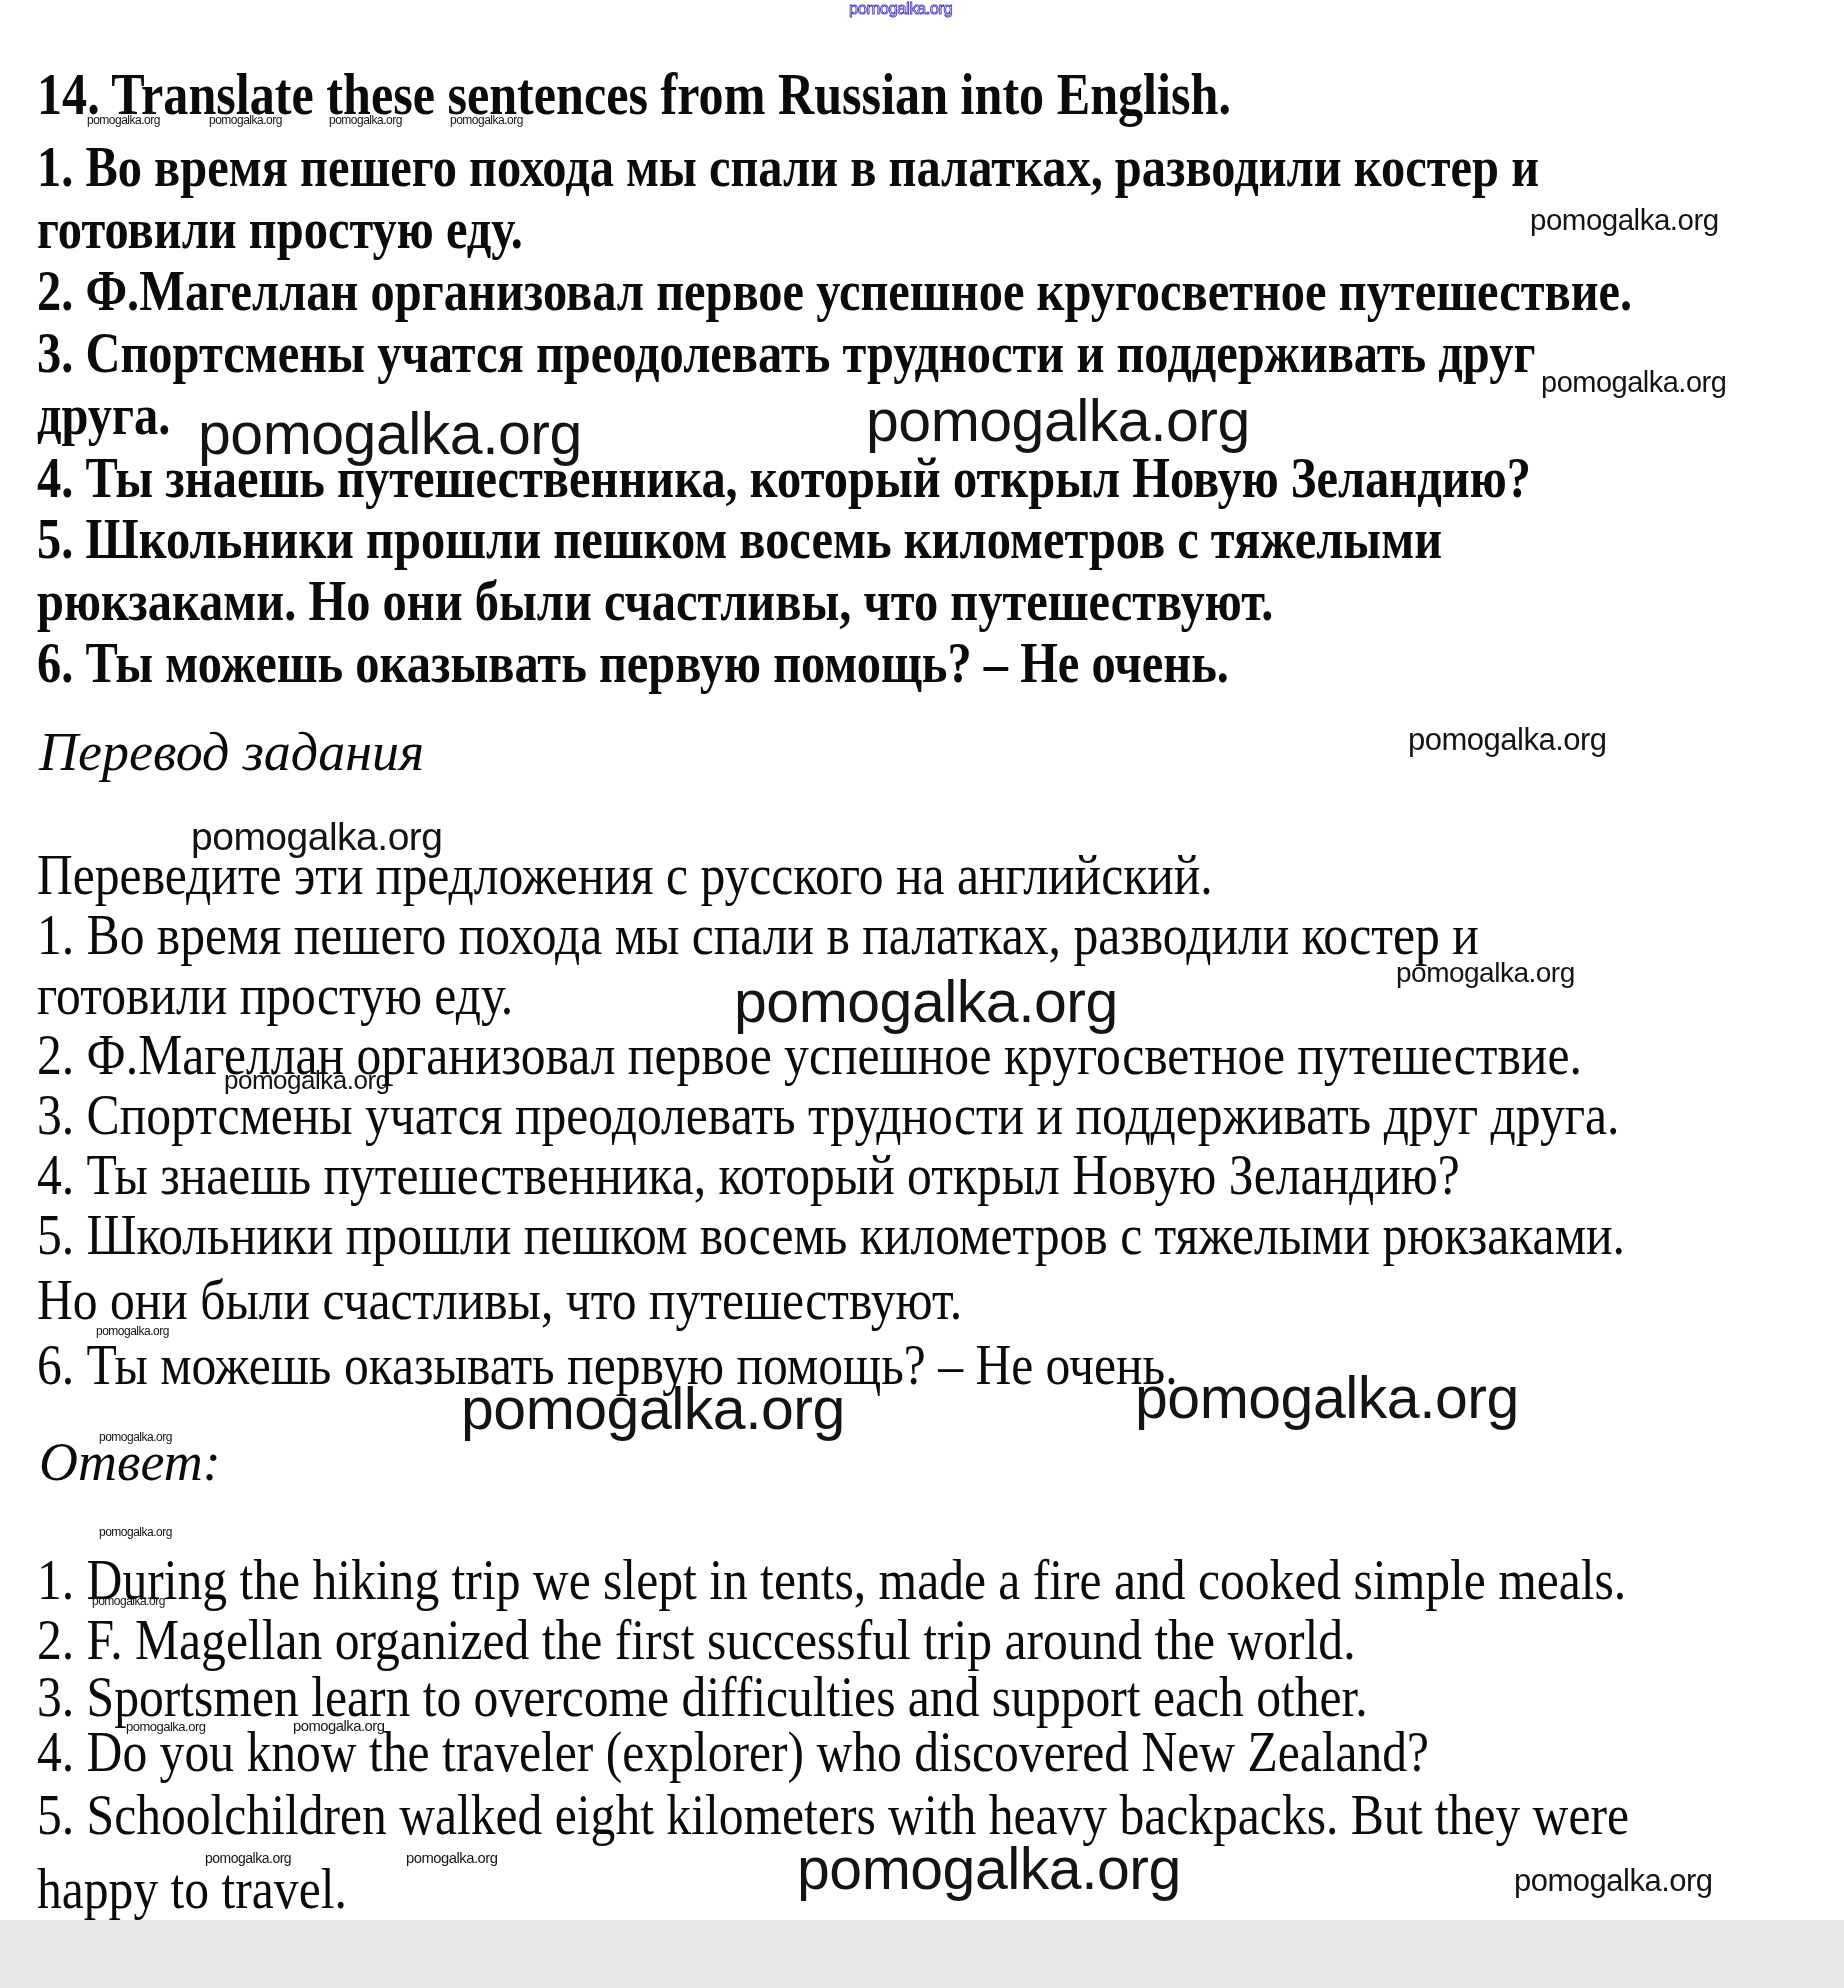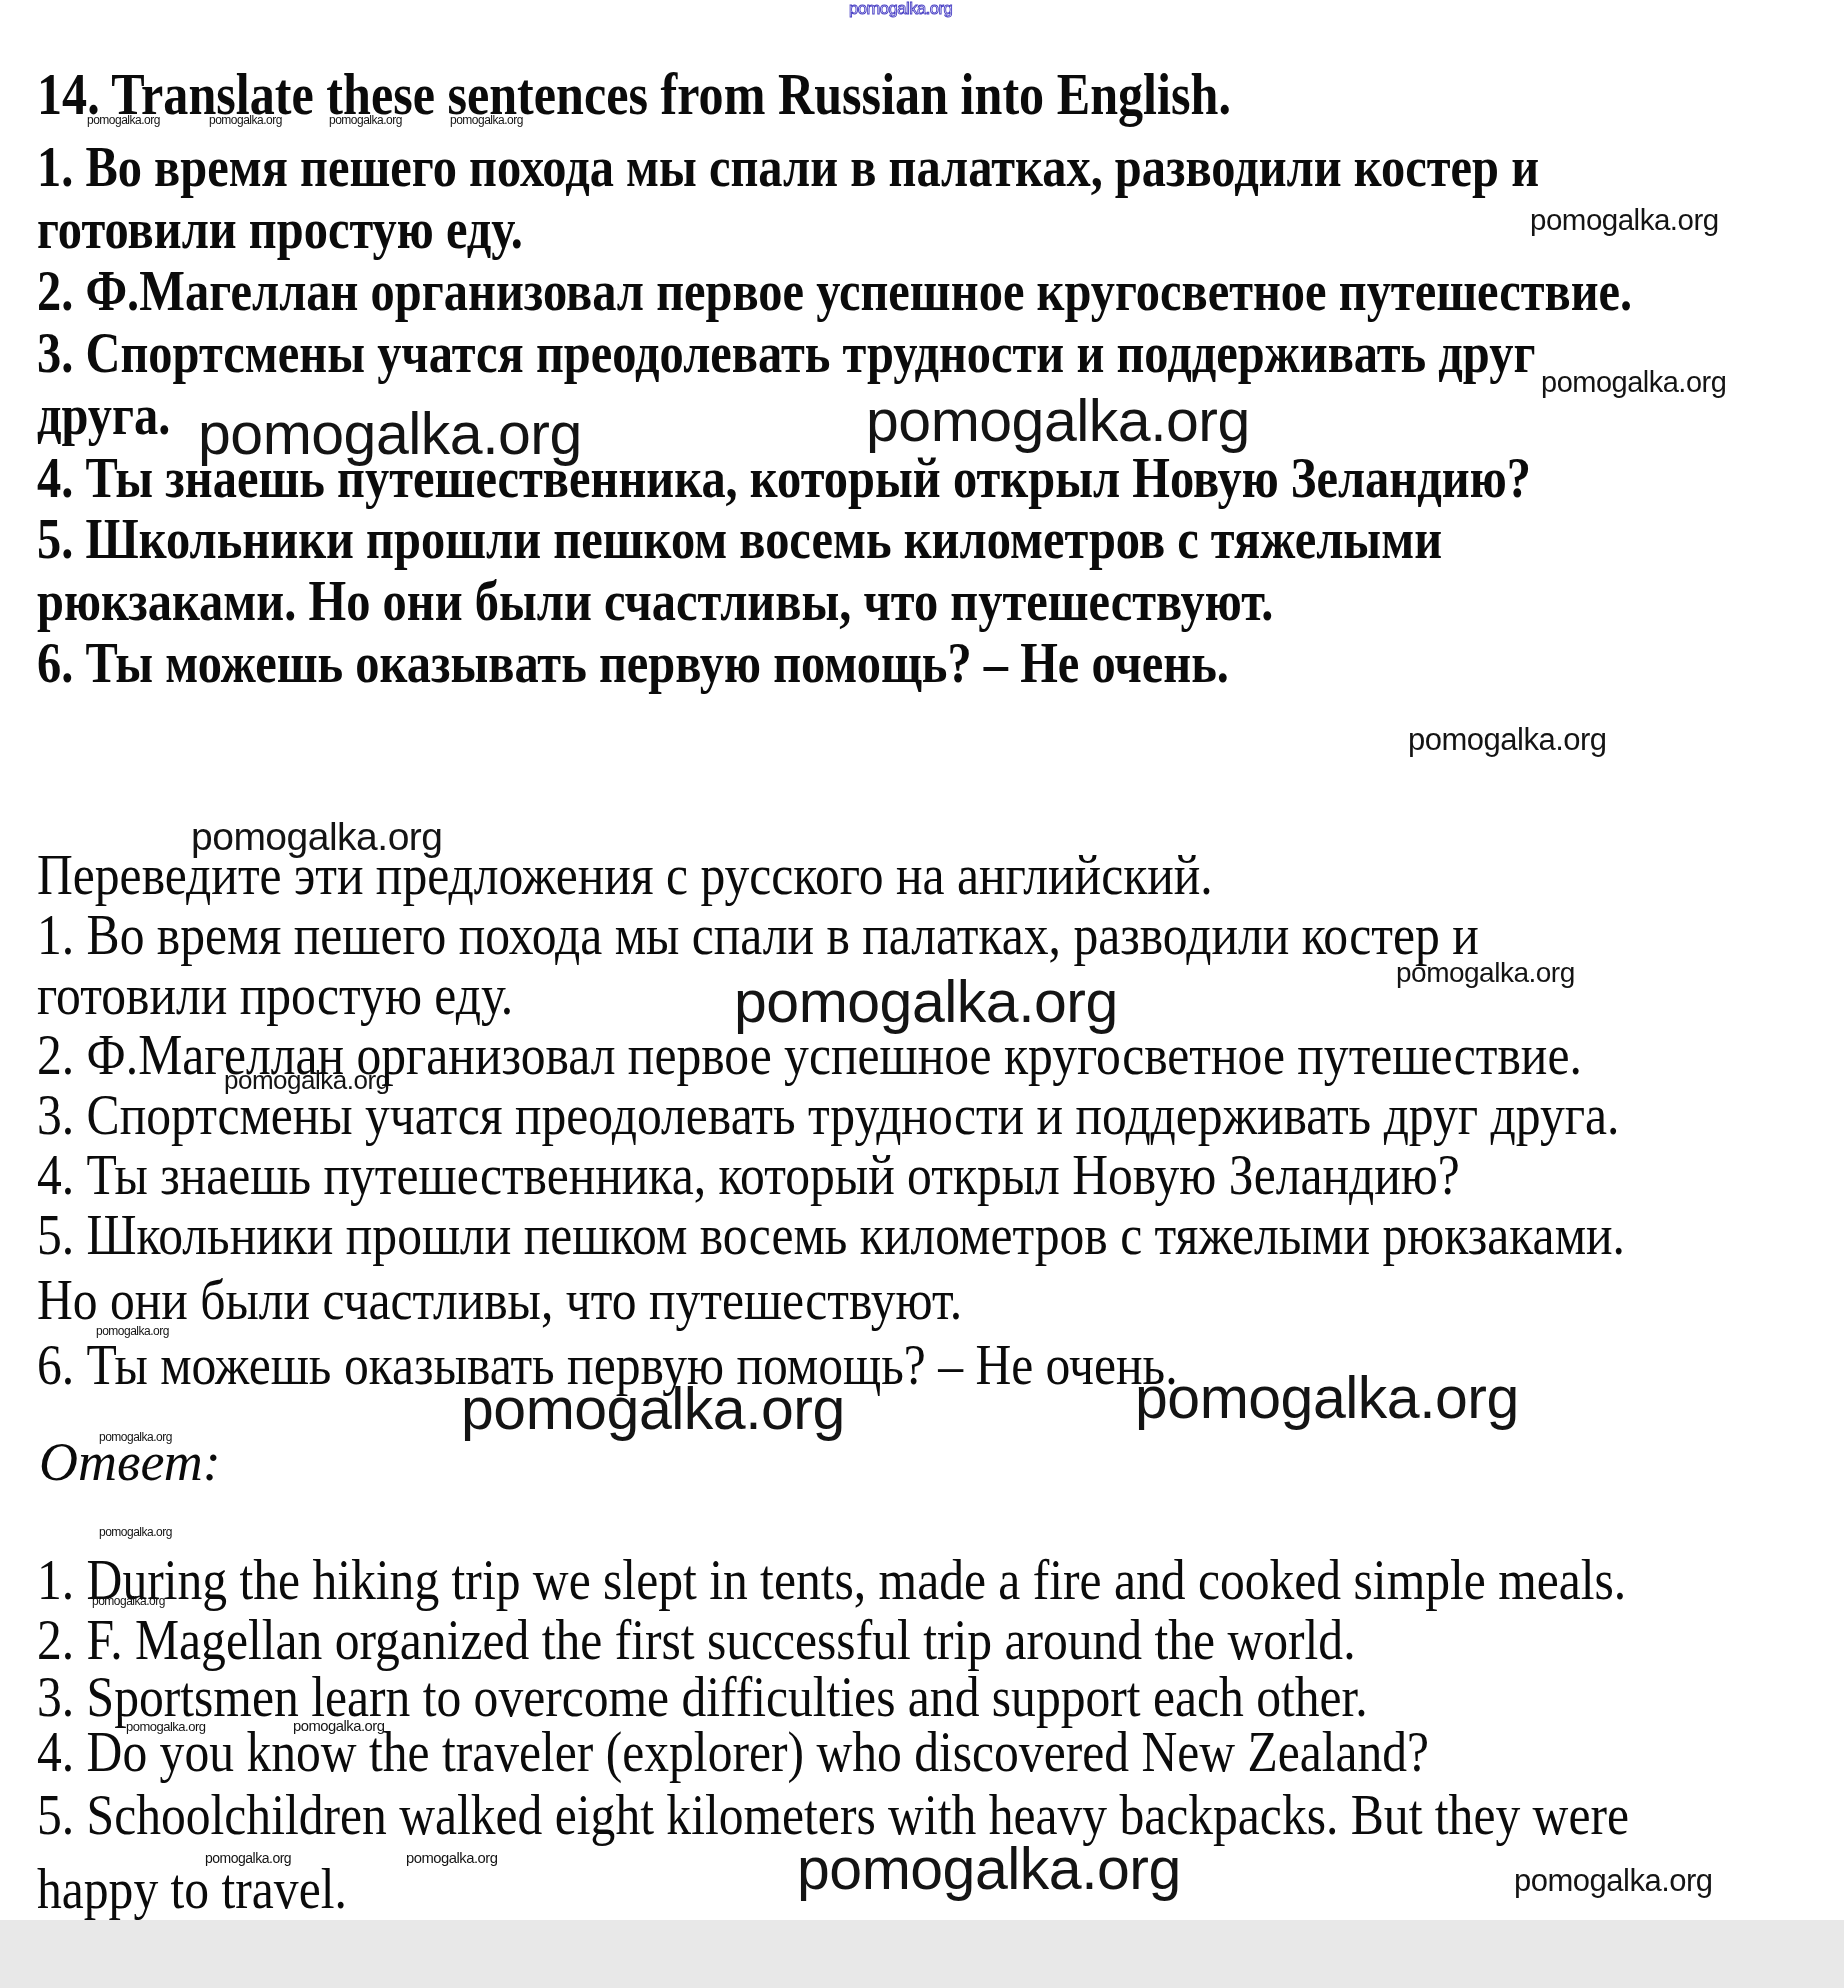--- a/index.html
+++ b/index.html
@@ -140,20 +140,21 @@
       <div class="line">готовили простую еду.</div>
       <div class="line">2. Ф.Магеллан организовал первое успешное кругосветное путешествие.</div>
       <div class="line">3. Спортсмены учатся преодолевать трудности и поддерживать друг</div>
       <div class="line">друга.</div>
       <div class="line">4. Ты знаешь путешественника, который открыл Новую Зеландию?</div>
       <div class="line">5. Школьники прошли пешком восемь километров с тяжелыми</div>
       <div class="line">рюкзаками. Но они были счастливы, что путешествуют.</div>
       <div class="line">6. Ты можешь оказывать первую помощь? – Не очень.</div>
     </div>
 
+  <h2 class="heading" id="h-translation">Перевод задания</h2>
 
   <div class="layer" id="translation-lines">
       <div class="line">Переведите эти предложения с русского на английский.</div>
       <div class="line">1. Во время пешего похода мы спали в палатках, разводили костер и</div>
       <div class="line">готовили простую еду.</div>
       <div class="line">2. Ф.Магеллан организовал первое успешное кругосветное путешествие.</div>
       <div class="line">3. Спортсмены учатся преодолевать трудности и поддерживать друг друга.</div>
       <div class="line">4. Ты знаешь путешественника, который открыл Новую Зеландию?</div>
       <div class="line">5. Школьники прошли пешком восемь километров с тяжелыми рюкзаками.</div>
       <div class="line">Но они были счастливы, что путешествуют.</div>

